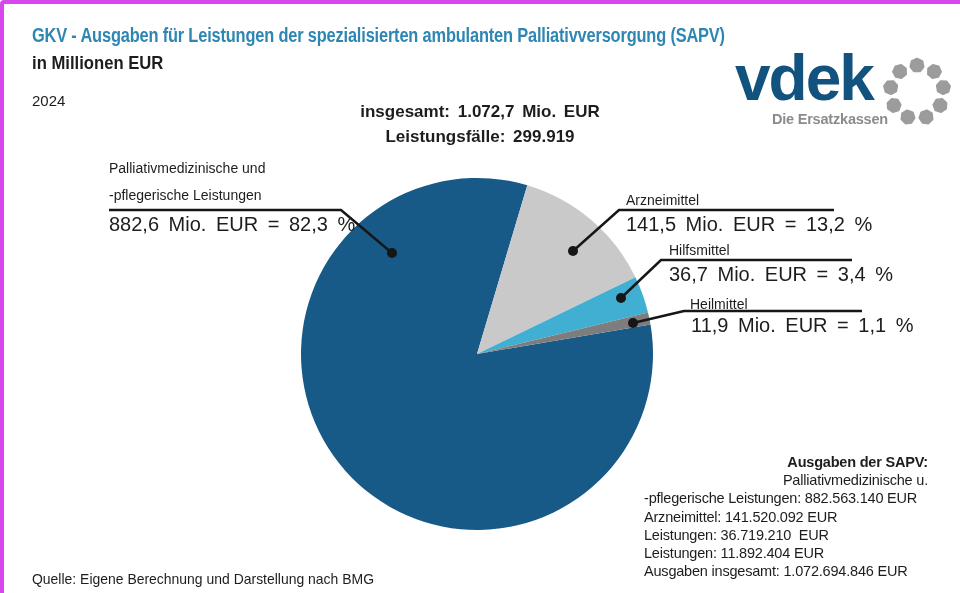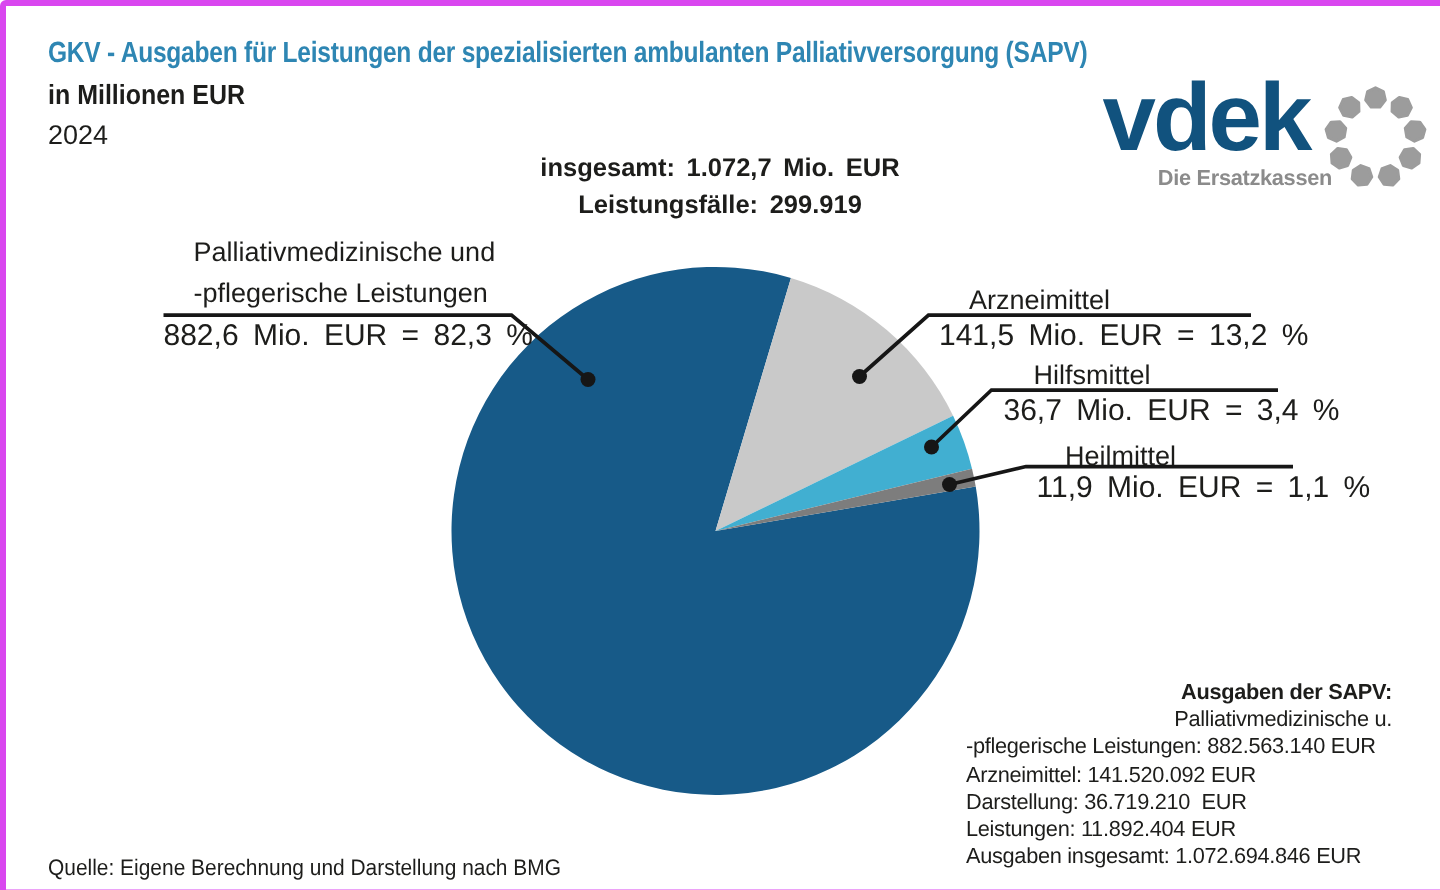--- a/index.html
+++ b/index.html
@@ -6,28 +6,28 @@
   body{font-family:"Liberation Sans","DejaVu Sans",sans-serif;color:#1d1d1b;}
   #card{
     position:relative;width:956px;height:589px;background:#fff;
     border:4px solid #d946ef;border-radius:4px;overflow:hidden;
   }
   .abs{position:absolute;white-space:nowrap;}
   .cond{transform:scaleX(.84);transform-origin:left top;}
   .cond90{transform:scaleX(.90);transform-origin:left top;}
   .title{left:28px;top:20px;font-size:19.5px;font-weight:700;color:#2e86b3;letter-spacing:-.2px;}
   .subtitle{left:28px;top:48px;font-size:18.5px;font-weight:700;}
-  .year{left:28px;top:76px;font-size:18px;font-weight:400;}
+  .year{left:28px;top:88px;font-size:15px;font-weight:400;}
   .totals{left:176px;top:96px;width:600px;text-align:center;font-size:17px;font-weight:700;
           line-height:24.5px;word-spacing:3px;}
   .logo-word{left:731px;top:42px;font-size:64px;line-height:64px;font-weight:700;
              color:#11527e;letter-spacing:-2px;}
   .logo-tagline{left:684px;top:107px;width:200px;text-align:right;font-size:14.5px;
                 font-weight:700;color:#8b8b8b;letter-spacing:-.2px;}
-  .co-name{font-size:18px;line-height:26px;margin-left:20px;}
+  .co-name{font-size:14px;line-height:26px;}
   .co-val{font-size:20px;word-spacing:4px;}
   .pall-name{left:105px;top:151px;line-height:27px;}
   .pall-val{left:105px;top:209px;}
   .arz-name{left:622px;top:183px;text-align:right;}
   .arz-val{left:622px;top:209px;}
   .hil-name{left:665px;top:233px;}
   .hil-val{left:665px;top:259px;}
   .hei-name{left:686px;top:287px;}
   .hei-val{left:687px;top:310px;}
   .breakdown{left:640px;top:449px;width:284px;font-size:14.5px;line-height:18.2px;
@@ -107,20 +107,20 @@
   <div class="abs co-val hil-val">36,7 Mio. EUR = 3,4 %</div>
 
   <div class="abs co-name hei-name">Heilmittel</div>
   <div class="abs co-val hei-val">11,9 Mio. EUR = 1,1 %</div>
 
   <div class="abs breakdown">
     <div class="bd-head bd-left">Ausgaben der SAPV:</div>
     <div class="bd-left">Palliativmedizinische u.</div>
     <div>-pflegerische Leistungen: 882.563.140 EUR</div>
     <div>Arzneimittel: 141.520.092 EUR</div>
-    <div>Darstellung: 36.719.210  EUR</div>
+    <div>Leistungen: 36.719.210  EUR</div>
     <div>Leistungen: 11.892.404 EUR</div>
     <div>Ausgaben insgesamt: 1.072.694.846 EUR</div>
   </div>
 
   <div class="abs source">Quelle: Eigene Berechnung und Darstellung nach BMG</div>
 
 </div>
 
 </body></html>

